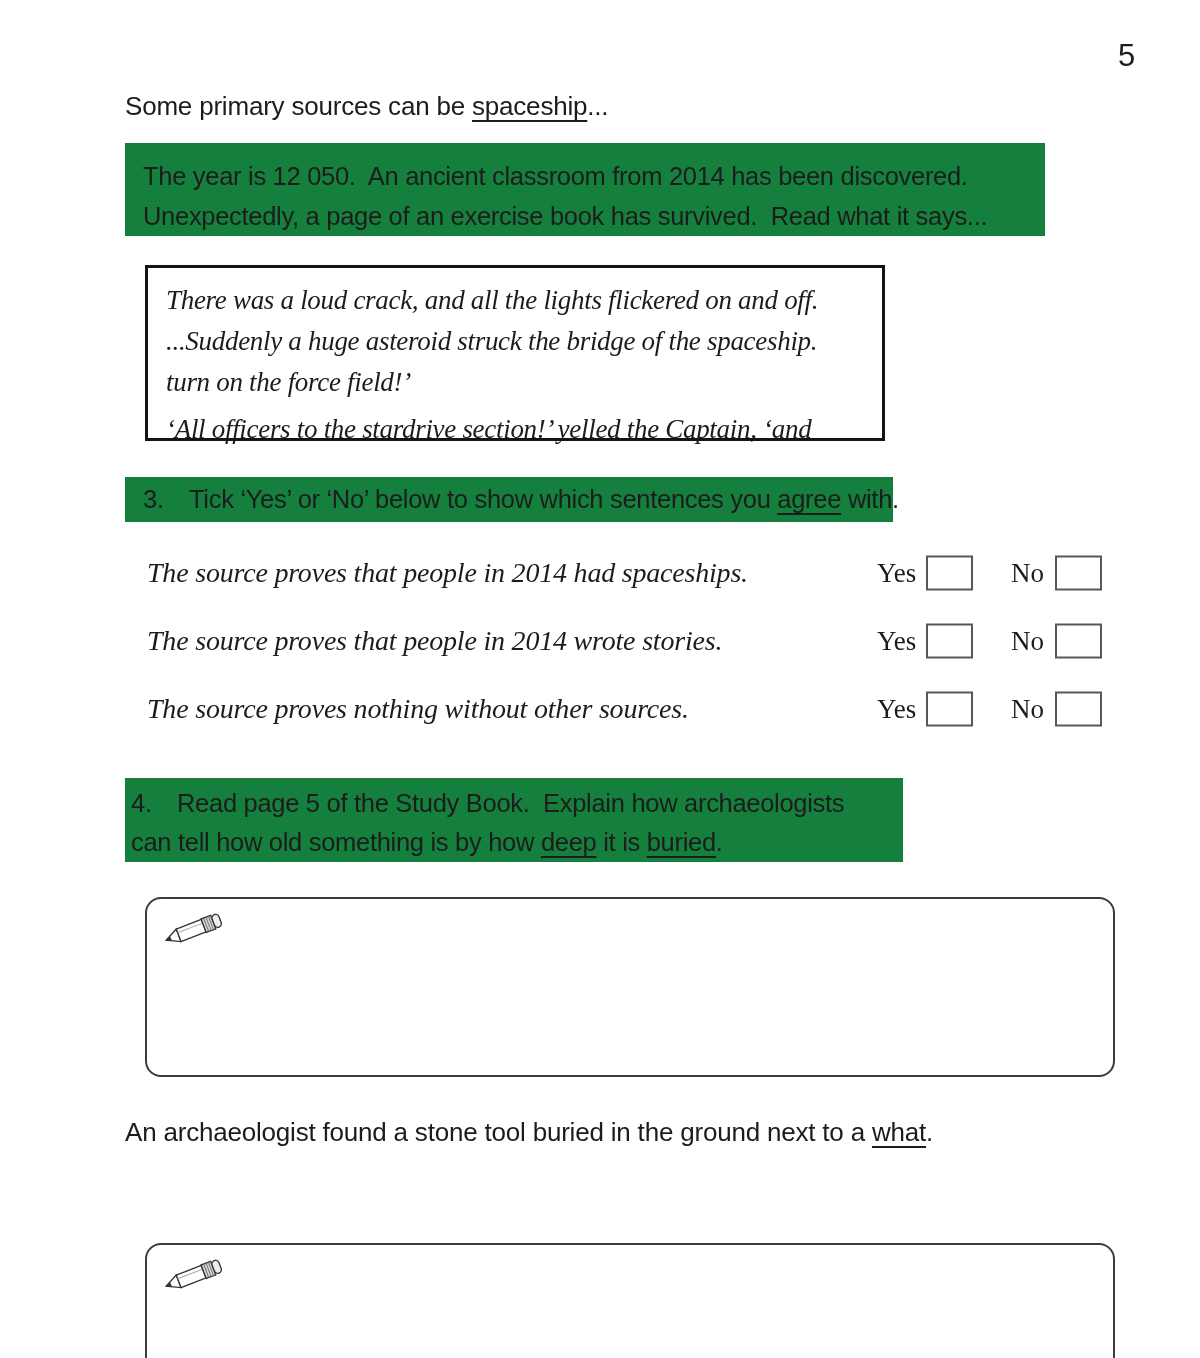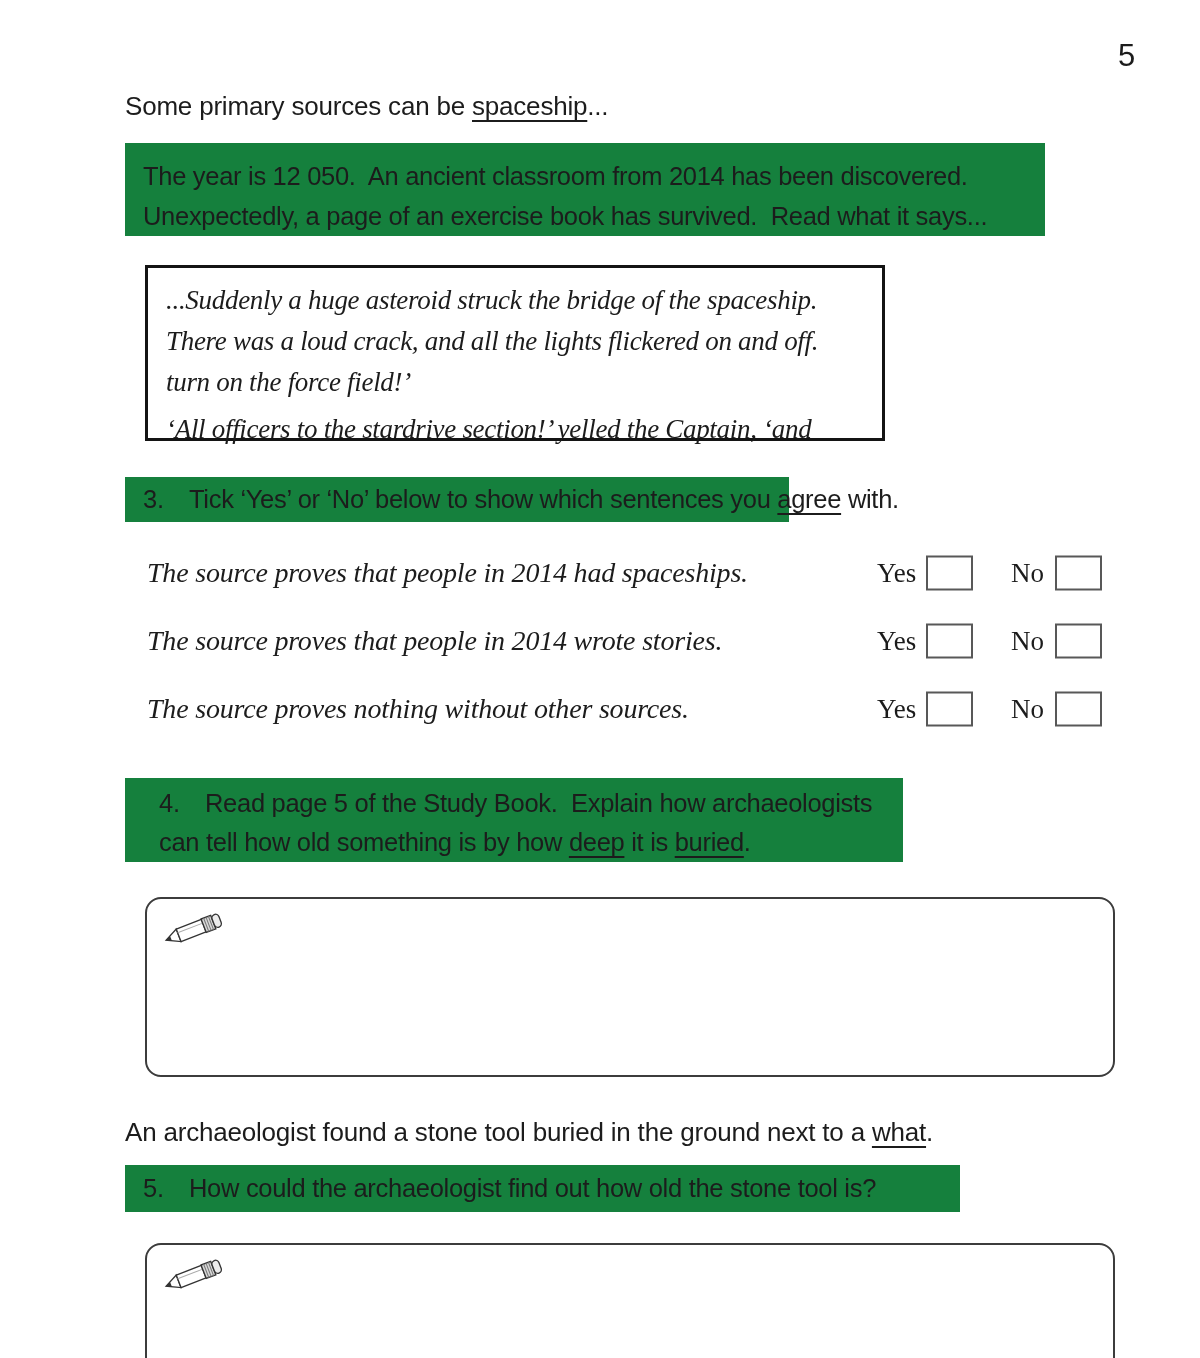--- a/index.html
+++ b/index.html
@@ -30,21 +30,21 @@
   #sourceBox {
     position:absolute; top:265px; left:145px; width:740px; height:176px;
     box-sizing:border-box; border:3px solid #141414;
     padding:12px 0 0 18px;
     font-family:"Liberation Serif", serif; font-style:italic;
     font-size:27px; line-height:41px; letter-spacing:-0.3px;
   }
   #sourceBox .p2 { margin-top:6px; }
 
   #q3 {
-    position:absolute; top:477px; left:125px; width:664px; height:45px;
+    position:absolute; top:477px; left:125px; width:768px; height:45px;
     box-sizing:border-box; padding-left:18px;
     font-size:25.5px; line-height:45px; letter-spacing:-0.3px; white-space:pre;
   }
   .qnum { display:inline-block; width:46px; }
 
   .statement-row { position:absolute; left:125px; width:990px; height:44px; }
   .statement-row .stmt {
     position:absolute; left:22px; top:50%; transform:translateY(-50%);
     font-family:"Liberation Serif", serif; font-style:italic;
     font-size:28px; letter-spacing:-0.2px; white-space:pre;
@@ -59,21 +59,21 @@
     position:absolute; top:50%; transform:translateY(-50%);
     width:47px; height:35px; box-sizing:border-box;
     border:2px solid #585858; background:#ffffff;
   }
   .yes-box { left:801px; }
   .no-box  { left:930px; }
   #row1 { top:551px; } #row2 { top:619px; } #row3 { top:687px; }
 
   #q4 {
     position:absolute; top:778px; left:125px; width:778px; height:84px;
-    box-sizing:border-box; padding:6px 0 0 34px;
+    box-sizing:border-box; padding:6px 0 0 6px;
     font-size:25.5px; line-height:39px; letter-spacing:-0.3px;
   }
   #q4 .pre { display:block; }
 
   .answer-box {
     position:absolute; left:145px; width:970px;
     box-sizing:border-box; border:2.5px solid #3c3c3c; border-radius:16px;
     background:#ffffff;
   }
   #ans1 { top:897px; height:180px; }
@@ -98,22 +98,22 @@
   <div id="pageNum">5</div>
 
   <div id="intro"><span>Some primary sources can be </span><span class="u">spaceship</span><span>...</span></div>
 
   <div id="scenario" class="hl">
     <div class="pre">The year is 12 050.  An ancient classroom from 2014 has been discovered.</div>
     <div class="pre">Unexpectedly, a page of an exercise book has survived.  Read what it says...</div>
   </div>
 
   <div id="sourceBox">
+    <div class="pre">There was a loud crack, and all the lights flickered on and off.</div>
     <div class="pre">...Suddenly a huge asteroid struck the bridge of the spaceship.</div>
-    <div class="pre">There was a loud crack, and all the lights flickered on and off.</div>
     <div class="pre">turn on the force field!’</div>
     <div class="pre p2">‘All officers to the stardrive section!’ yelled the Captain, ‘and</div>
   </div>
 
   <div id="q3" class="hl"><span class="qnum">3.</span><span>Tick ‘Yes’ or ‘No’ below to show which sentences you </span><span class="u">agree</span><span> with.</span></div>
 
   <div id="row1" class="statement-row">
     <span class="stmt">The source proves that people in 2014 had spaceships.</span>
     <span class="yn-label yes-label">Yes</span>
     <div class="checkbox yes-box"></div>
@@ -153,21 +153,20 @@
         <line x1="44.6" y1="13" x2="44.6" y2="27" stroke="#777777" stroke-width="1"></line>
         <line x1="47.1" y1="13" x2="47.1" y2="27" stroke="#777777" stroke-width="1"></line>
         <line x1="49.6" y1="13" x2="49.6" y2="27" stroke="#777777" stroke-width="1"></line>
         <rect x="52" y="13.5" width="7" height="13" rx="3.5" fill="#ececec" stroke="#333333" stroke-width="1.3"></rect>
       </g>
     </svg>
   </div>
 
   <div id="between"><span>An archaeologist found a stone tool buried in the ground next to a </span><span class="u">what</span><span>.</span></div>
 
-  <div id="q5" class="hl"><span class="qnum">5.</span><span>How could the archaeologist find out how old the stone tool is?</span></div>
 
   <div id="ans2" class="answer-box">
     <svg class="pencil" viewBox="0 0 66 36">
       <g transform="rotate(-21 33 20)">
         <polygon points="3,20 16,13.5 16,26.5" fill="#ffffff" stroke="#333333" stroke-width="1.3"></polygon>
         <polygon points="3,20 8,17.4 8,22.6" fill="#333333"></polygon>
         <rect x="16" y="13.5" width="26" height="13" fill="#ffffff" stroke="#333333" stroke-width="1.3"></rect>
         <line x1="16" y1="17.3" x2="42" y2="17.3" stroke="#aaaaaa" stroke-width="1"></line>
         <rect x="42" y="13" width="10" height="14" fill="#d9d9d9" stroke="#333333" stroke-width="1.3"></rect>
         <line x1="44.6" y1="13" x2="44.6" y2="27" stroke="#777777" stroke-width="1"></line>

